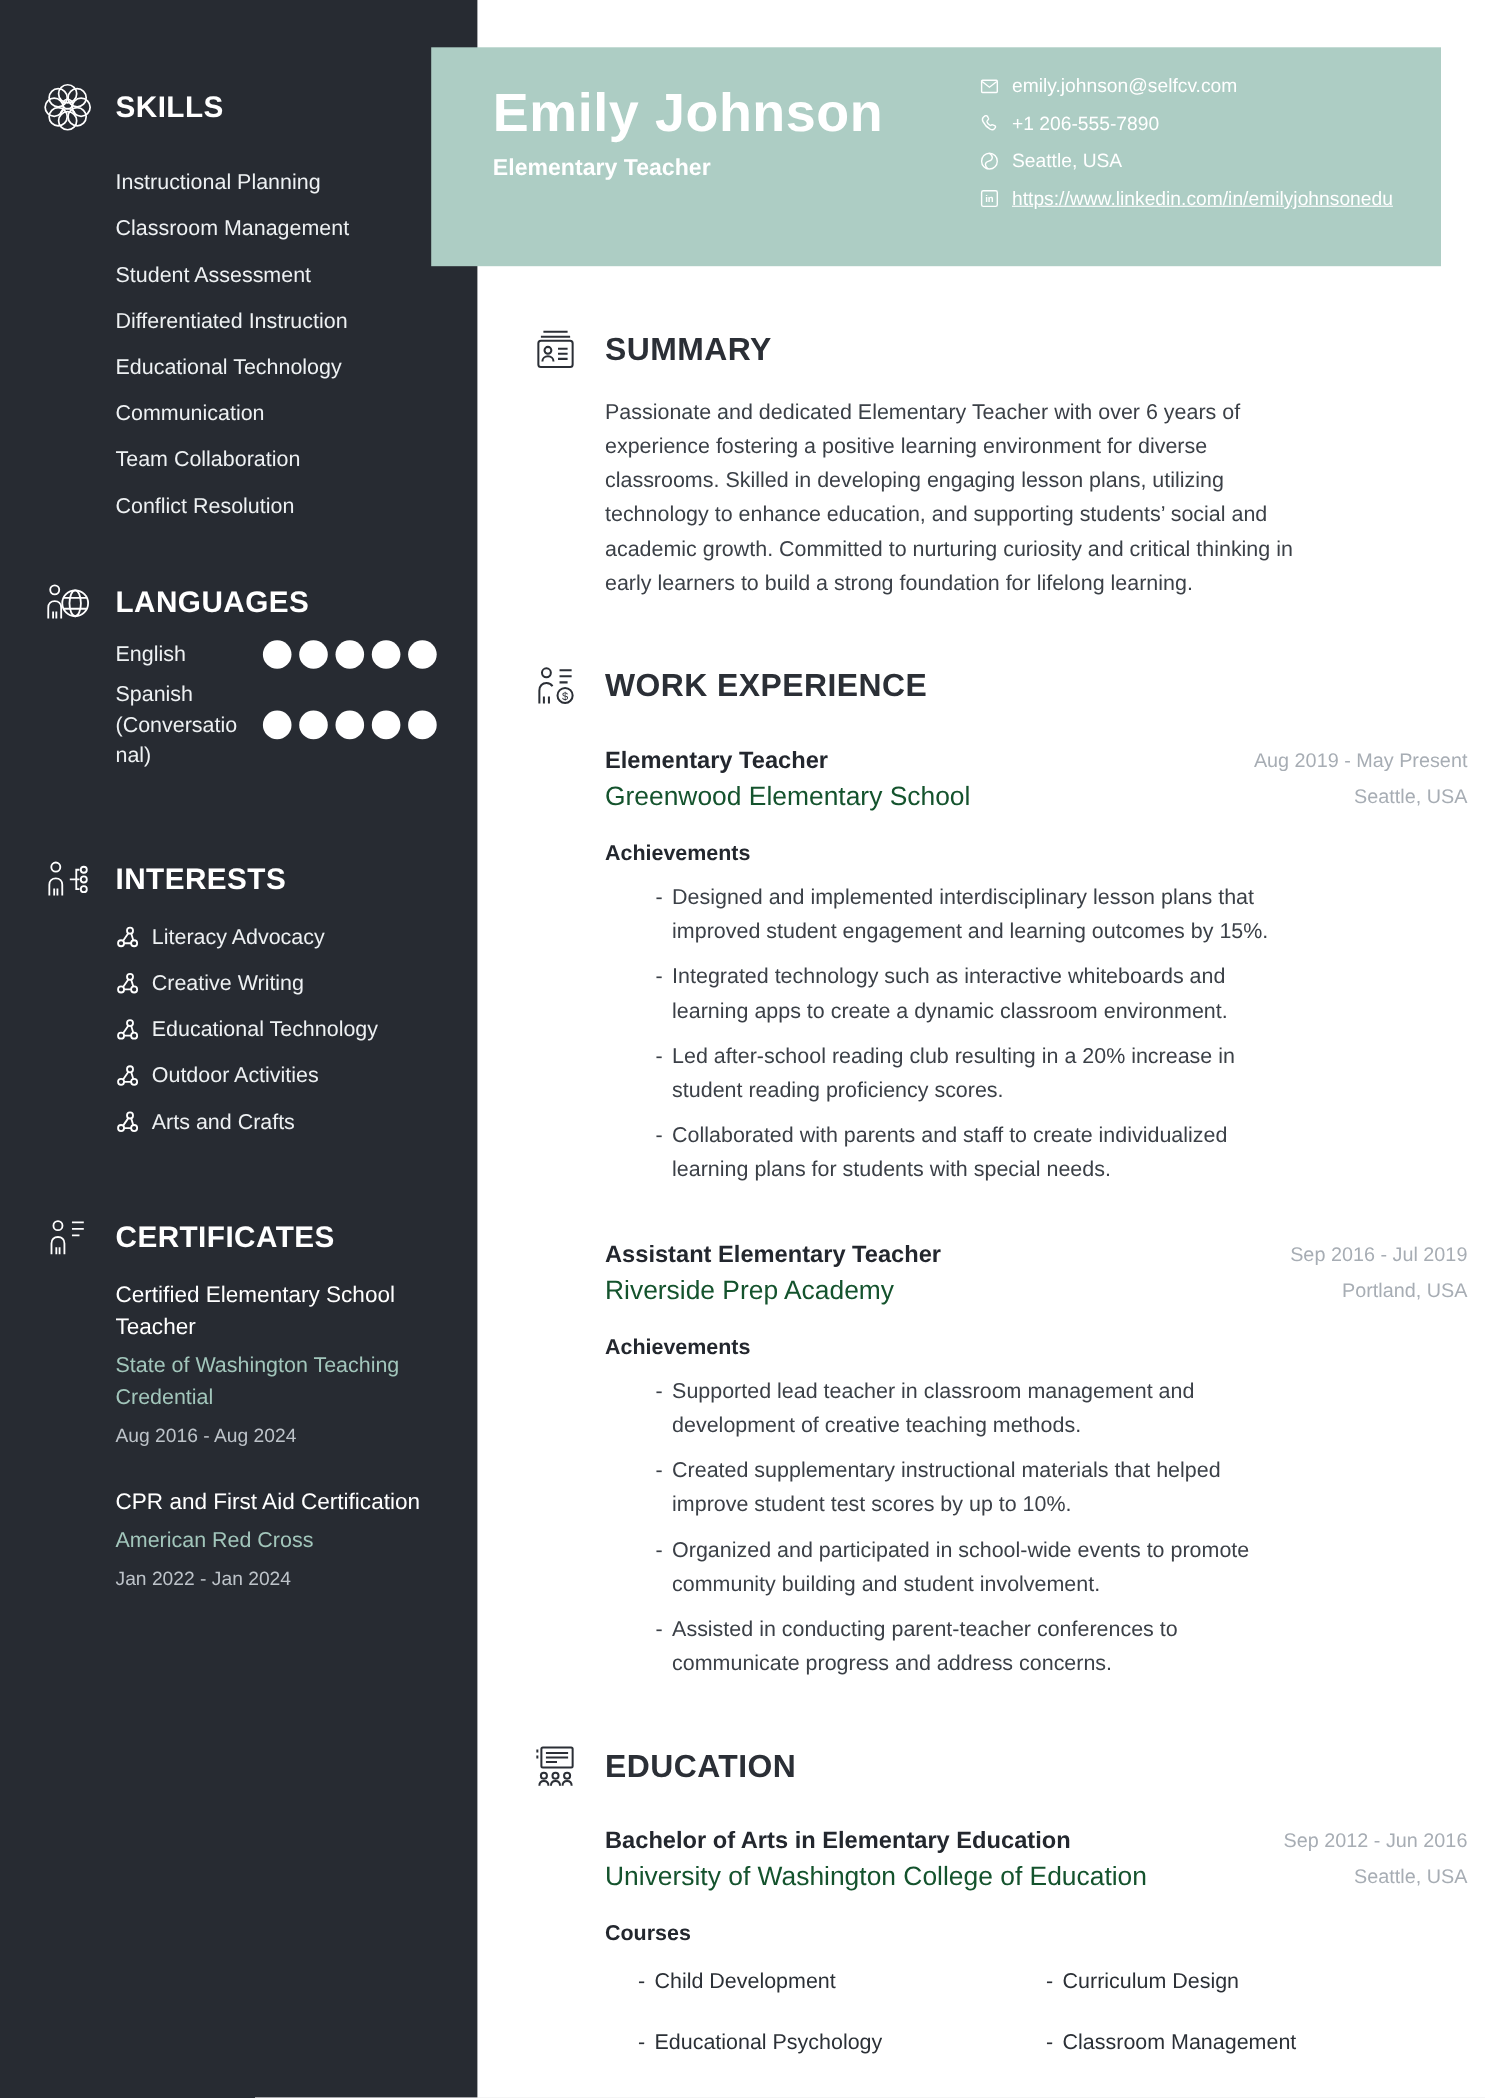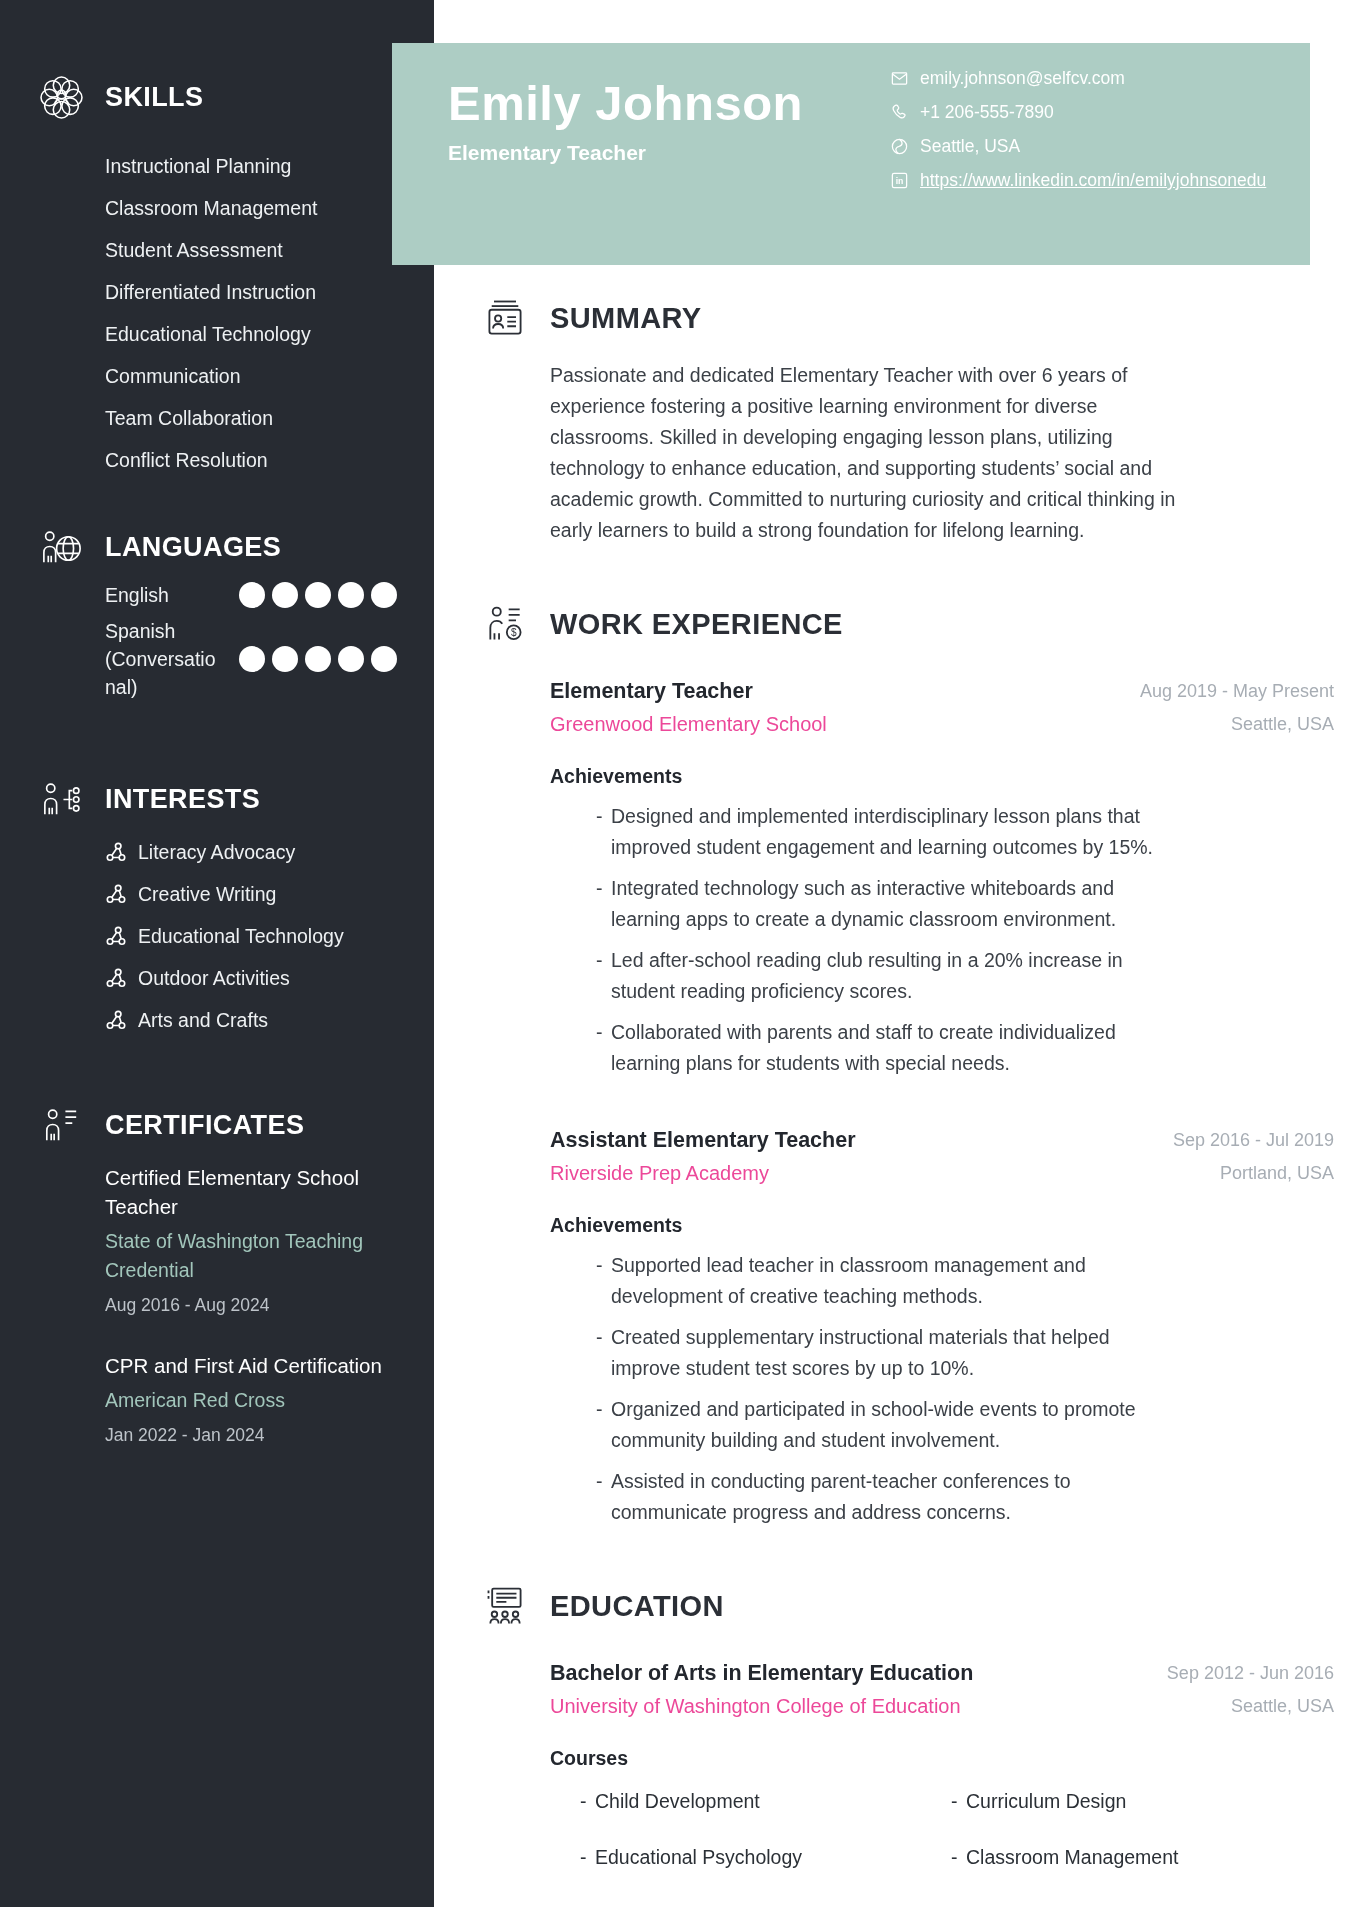--- a/index.html
+++ b/index.html
@@ -25,42 +25,42 @@
   .cert-list{margin:14px 0 0 67px;}
   .cert{margin:0 0 34px 0;}
   .cert-name{font-size:20.5px;line-height:29px;color:#ffffff;}
   .cert-issuer{font-size:19.5px;line-height:29px;color:#a2c6bb;margin-top:6px;}
   .cert-dates{font-size:17.5px;line-height:24px;color:#bdc3c9;margin-top:8px;}
   .mt-lang{margin-top:43px;}
   .mt-int{margin-top:75px;}
   .mt-cert{margin-top:61px;}
 
   
-  .header-band{position:absolute;left:392px;top:43px;width:918px;height:222px;background:#adcdc4;
+  .header-band{position:absolute;left:392px;top:43px;width:918px;height:199px;background:#adcdc4;
                z-index:2;box-sizing:border-box;padding:26px 24px 0 56px;}
   .who{position:absolute;left:56px;top:32px;}
   .name{font-size:49px;line-height:56px;font-weight:800;color:#ffffff;letter-spacing:.5px;}
   .role{font-size:21px;font-weight:700;color:#ffffff;margin-top:10px;}
   .contact{position:absolute;left:498px;top:24px;width:396px;}
   .c-row{display:flex;align-items:flex-start;gap:11px;margin-bottom:11px;
          font-size:17.5px;line-height:23px;color:#ffffff;}
   .c-ic{width:19px;height:19px;flex:0 0 19px;margin-top:2px;color:#ffffff;}
   .c-link{text-decoration:underline;overflow-wrap:anywhere;}
 
   
   .main{margin-left:434px;box-sizing:border-box;width:940px;padding:296px 40px 0 49px;color:#3b4047;}
   .sec-head{display:flex;align-items:center;gap:23px;}
   .sec-head .sec-ic{width:44px;height:44px;flex:0 0 44px;color:#2b2f36;}
   .sec-head h2{margin:0;font-size:29px;font-weight:800;letter-spacing:.4px;color:#2b2f36;}
   .section{margin-top:56px;}
   .summary-text{margin:20px 0 0 67px;font-size:19.5px;line-height:31px;color:#3b4047;max-width:630px;}
   .entry{margin:28px 0 0 67px;}
   .entry-head{display:flex;justify-content:space-between;}
   .entry-title{font-size:21.5px;line-height:34px;font-weight:700;color:#23272e;}
-  .entry-org{font-size:20px;line-height:33px;color:#ec4899;}
+  .entry-org{font-size:24px;line-height:33px;color:#14532d;}
   .entry-dates{font-size:18px;line-height:34px;color:#a7adb4;text-align:right;}
   .entry-loc{font-size:18px;line-height:33px;color:#a7adb4;text-align:right;}
   .ach-label{font-size:19.5px;font-weight:700;color:#23272e;margin-top:24px;}
   .ach-list{margin-top:13px;}
   .ach-item{position:relative;padding-left:15px;margin:0 0 10px 46px;font-size:19.5px;
             line-height:31px;color:#3b4047;max-width:560px;}
   .ach-item::before{content:"-";position:absolute;left:0;}
   .courses{display:grid;grid-template-columns:371px 1fr;row-gap:26px;margin:16px 0 0 30px;}
   .course{position:relative;padding-left:15px;font-size:19.5px;line-height:30px;color:#2b3036;}
   .course::before{content:"-";position:absolute;left:0;}

